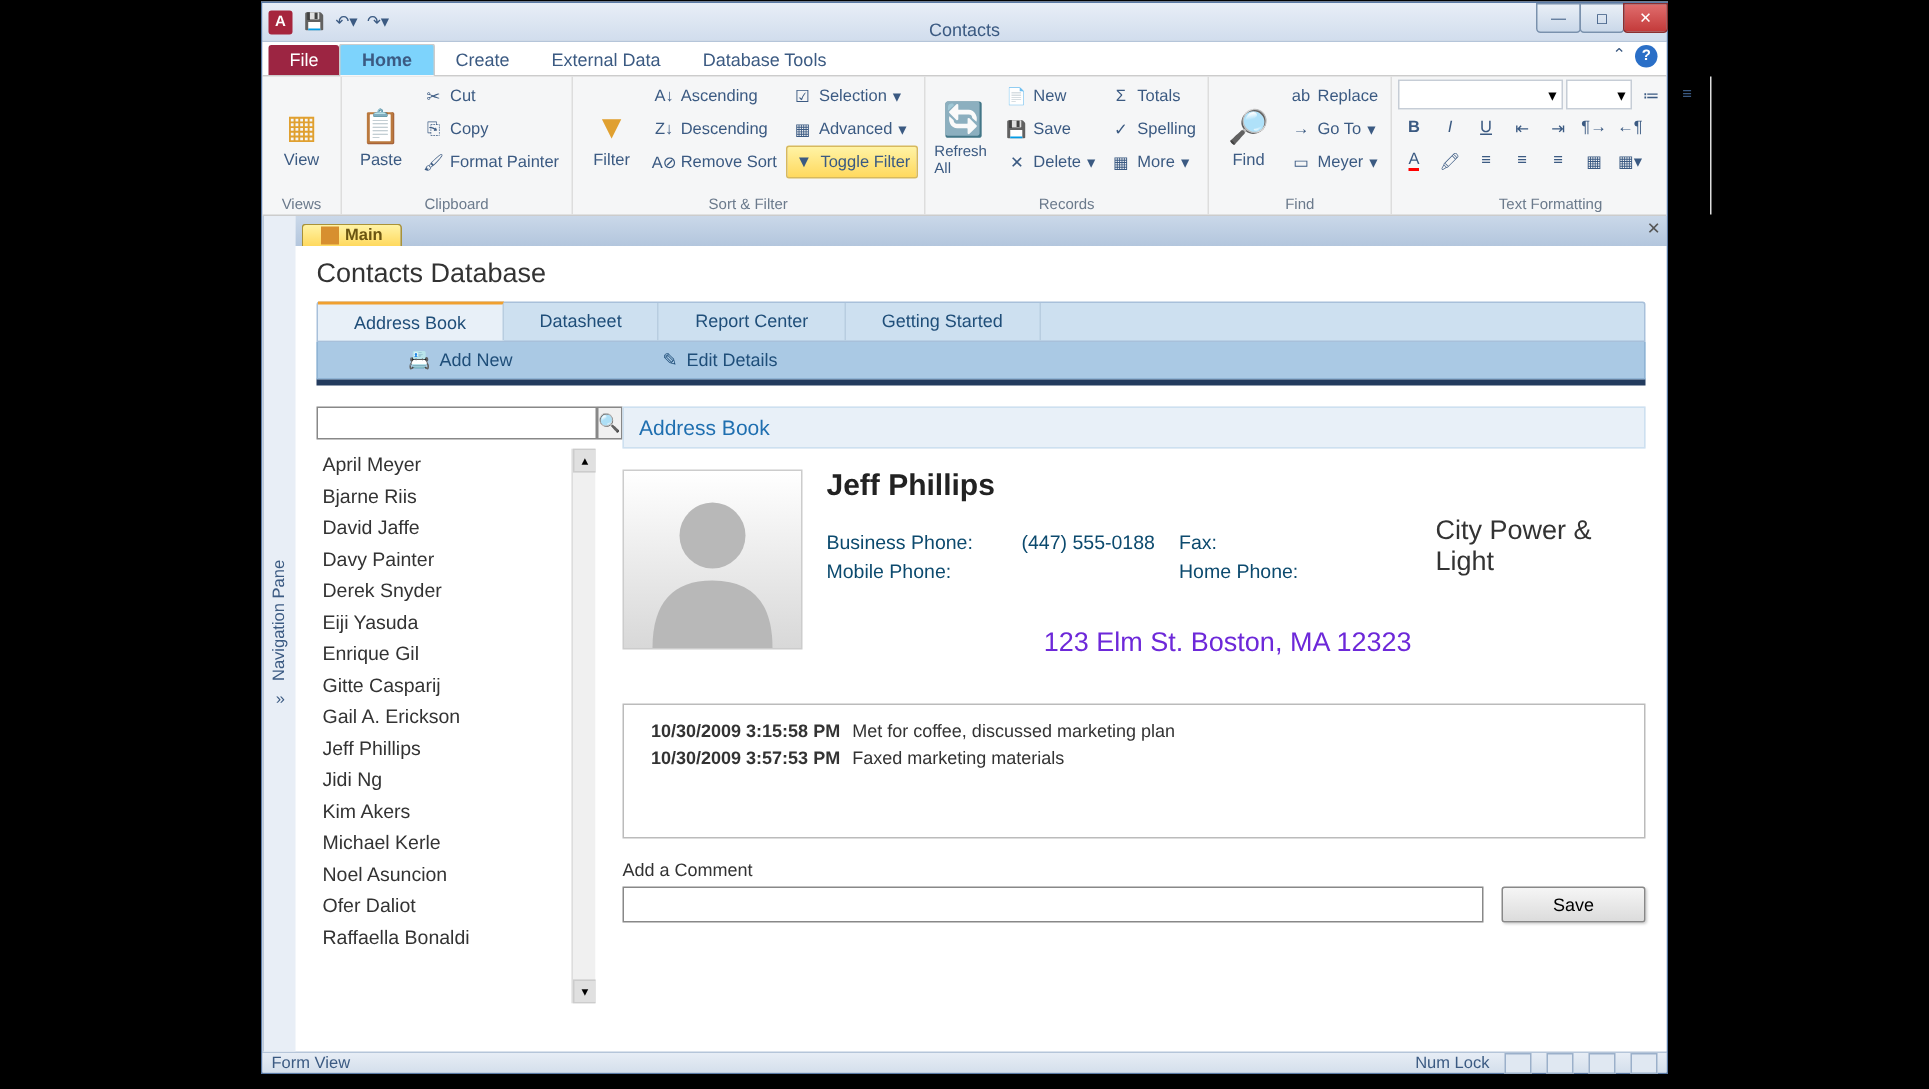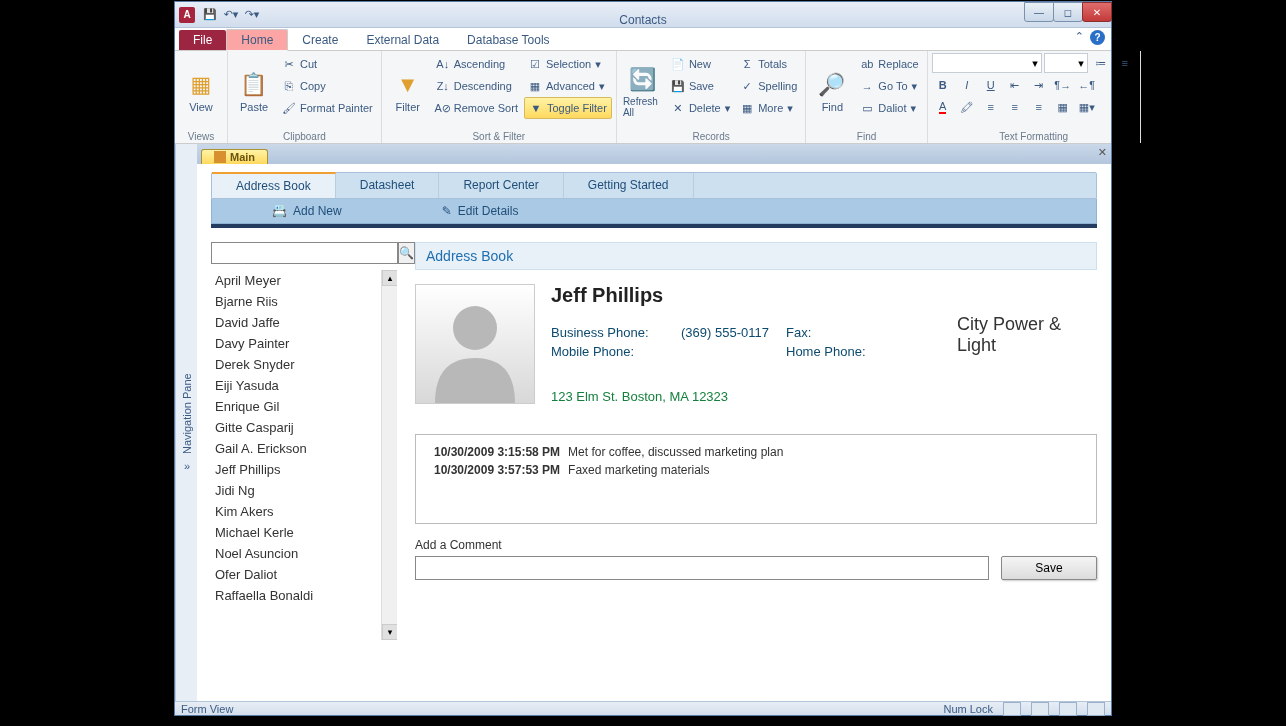--- a/index.html
+++ b/index.html
@@ -13,21 +13,21 @@
 .qat-btn { width: 18px; height: 18px; display: flex; align-items: center; justify-content: center; font-size: 11px; color: #3b5a82; cursor: pointer; }
 .title-center { position: absolute; left: 50%; transform: translateX(-50%); font-size: 12px; color: #3b5a82; margin-top: 10px; }
 .wincontrols { position: absolute; right: 0; top: 0; display: flex; }
 .winbtn { width: 30px; height: 20px; border: 1px solid #7a91ad; background: linear-gradient(to bottom, #e9eff6, #cad8e9); display: flex; align-items: center; justify-content: center; font-size: 10px; color: #3b5a82; cursor: pointer; border-radius: 0 0 3px 3px; margin-right: -1px; }
 .winbtn.close { background: linear-gradient(to bottom, #e06d6d, #c33a3a); color: #fff; border-color: #8b2f2f; }
 
 
 .tabbar { height: 23px; background: #fff; display: flex; align-items: flex-end; padding-left: 4px; border-bottom: 1px solid #ccc; position: relative; }
 .filetab { background: #9c2542; color: #fff; padding: 3px 14px; font-size: 12px; border-radius: 2px 2px 0 0; cursor: pointer; }
 .ribtab { padding: 3px 14px; font-size: 12px; color: #3b5a82; cursor: pointer; }
-.ribtab.active { border: 1px solid #ccc; border-bottom: 1px solid #f5f6f7; background: #fca5a5; border-radius: 2px 2px 0 0; margin-bottom: -1px; }
+.ribtab.active { border: 1px solid #ccc; border-bottom: 1px solid #f5f6f7; background: #7dd3fc; border-radius: 2px 2px 0 0; margin-bottom: -1px; font-weight: bold; }
 .tabbar-right { position: absolute; right: 6px; top: 2px; display: flex; gap: 6px; font-size: 11px; color: #3b5a82; }
 .help-icon { width: 15px; height: 15px; background: #2a6fc7; color: #fff; border-radius: 50%; display: flex; align-items: center; justify-content: center; font-size: 10px; font-weight: bold; cursor: pointer; }
 
 
 .ribbon { height: 93px; background: #f5f6f7; border-bottom: 1px solid #ccc; display: flex; }
 .group { border-right: 1px solid #ddd; padding: 2px 4px 0 4px; display: flex; flex-direction: column; }
 .group-body { flex: 1; display: flex; gap: 2px; }
 .group-label { font-size: 10px; color: #6b7a8c; text-align: center; padding: 1px 0; white-space: nowrap; }
 .bigbtn { width: 44px; display: flex; flex-direction: column; align-items: center; justify-content: center; font-size: 11px; color: #3b5a82; cursor: pointer; padding: 2px; gap: 2px; }
 .bigbtn .ico { width: 28px; height: 28px; display: flex; align-items: center; justify-content: center; font-size: 22px; color: #e0a030; }
@@ -74,21 +74,21 @@
 .sectionhdr { background: #e8f0f8; border: 1px solid #cde0f0; padding: 5px 10px; font-size: 14px; color: #1f6fb0; margin-bottom: 14px; }
 .detailgrid { display: flex; gap: 16px; margin-bottom: 30px; }
 .avatar { width: 120px; height: 120px; border: 1px solid #ccc; background: linear-gradient(to bottom, #fff, #d8d8d8); display: flex; align-items: flex-end; justify-content: center; overflow: hidden; }
 .avatar svg { width: 100px; height: 110px; }
 .details { flex: 1; }
 .cname { font-size: 20px; font-weight: bold; color: #222; margin-bottom: 18px; }
 .drow { display: flex; font-size: 13px; color: #0c4a6e; margin-bottom: 4px; }
 .drow .lbl { width: 130px; }
 .drow .val { width: 105px; }
 .drow .lbl2 { width: 95px; }
-.addr { font-size: 13px; color: #15803d; margin-top: 30px; }
+.addr { font-size: 18px; color: #6d28d9; margin-top: 30px; text-align: right; }
 .notesbox { border: 1px solid #bbb; padding: 8px 18px; min-height: 90px; margin-bottom: 14px; }
 .noterow { font-size: 12px; color: #333; padding: 2px 0; display: flex; gap: 8px; }
 .noterow .ts { font-weight: bold; }
 .commentlbl { font-size: 12px; color: #333; margin-bottom: 4px; }
 .commentrow { display: flex; gap: 12px; }
 .commentbox { flex: 1; height: 24px; border: 1px solid #888; }
 .savebtn { width: 96px; height: 24px; border: 1px solid #888; background: linear-gradient(to bottom, #f5f5f5, #dcdcdc); font-size: 12px; cursor: pointer; border-radius: 2px; box-shadow: 1px 1px 2px rgba(0,0,0,.2); }
 
 
 .statusbar { height: 14px; background: linear-gradient(to bottom, #e7edf5, #d4dfec); border-top: 1px solid #b5c5d9; display: flex; align-items: center; font-size: 11px; color: #3b5a82; padding: 0 6px; justify-content: space-between; }
@@ -233,21 +233,21 @@
         <div class="bigbtn">
           <div class="ico">🔎</div>
           <span>Find</span>
         </div>
         <div class="vstack">
           <div class="smallrow">
               <span class="si">ab</span>
               <span>Replace</span>
             </div>
           <div class="smallrow"><span class="si">→</span><span>Go To</span> ▾</div>
-          <div class="smallrow"><span class="si">▭</span><span>Daliot</span> ▾</div>
+          <div class="smallrow"><span class="si">▭</span><span>Meyer</span> ▾</div>
         </div>
       </div>
       <div class="group-label">Find</div>
     </div>
 
     <div class="group" style="flex:1">
       <div class="group-body" style="flex-direction:column;gap:2px">
         <div style="display:flex;gap:2px">
           <div class="fontbox">
               <span></span>
@@ -300,20 +300,21 @@
     <div class="doccontent">
       <div class="doctabbar">
         <div class="doctab">
           <span class="di"></span>
           <span>Main</span>
         </div>
         <div class="docclose">✕</div>
       </div>
 
       <div class="formarea">
+        <div class="formtitle">Contacts Database</div>
 
         <div class="navtabs">
           <div class="nt active">Address Book</div>
           <div class="nt">Datasheet</div>
           <div class="nt">Report Center</div>
           <div class="nt">Getting Started</div>
         </div>
         <div class="actionbar">
           <div class="ab">
               <span>📇</span>
@@ -366,21 +367,21 @@
               <div class="avatar">
                 <svg viewBox="0 0 100 110">
                   <circle cx="50" cy="35" r="22" fill="#b8b8b8"></circle>
                   <path d="M10 110 Q10 65 50 65 Q90 65 90 110 Z" fill="#b8b8b8"></path>
                 </svg>
               </div>
               <div class="details">
                 <div class="cname">Jeff Phillips</div>
                 <div class="drow">
                   <span class="lbl">Business Phone:</span>
-                  <span class="val">(369) 555-0117</span>
+                  <span class="val">(447) 555-0188</span>
                   <span class="lbl2">Fax:</span>
                 </div>
                 <div class="drow">
                   <span class="lbl">Mobile Phone:</span>
                   <span class="val"></span>
                   <span class="lbl2">Home Phone:</span>
                 </div>
                 <div class="addr">123 Elm St. Boston, MA 12323</div>
               </div>
               <div style="width:140px;padding-top:30px">

